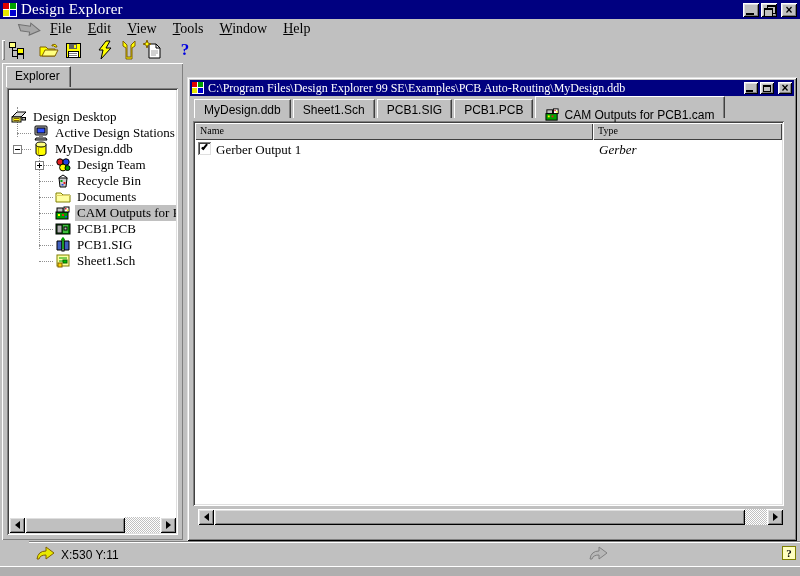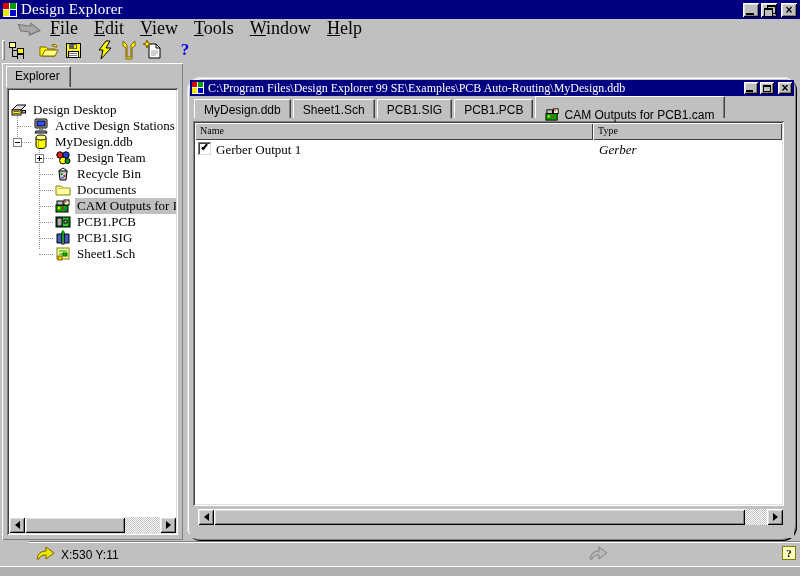--- a/index.html
+++ b/index.html
@@ -30,56 +30,56 @@
   .app-ico .q2{ left:7px; top:0; background:#00a000; }
   .app-ico .q3{ left:0; top:7px; background:#e8e800; }
   .app-ico .q4{ left:7px; top:7px; background:#0000d0; }
   .app-ico.small { width:12px; height:12px; }
   .app-ico.small i { width:5px; height:5px; }
   .app-ico.small .q2{ left:6px; } .app-ico.small .q3{ top:6px; } .app-ico.small .q4{ left:6px; top:6px; }
 
   
   .menubar { position:absolute; left:0; top:19px; right:0; height:19px; display:flex; align-items:center; }
   .menu-arrow { width:26px; height:14px; margin-left:16px; }
-  .menu-item { display:inline-block; padding:1px 8px; font-size:18px; }
+  .menu-item { display:inline-block; padding:1px 8px; font-size:14px; }
   .menu-item::first-letter { text-decoration:underline; }
 
   
   .toolbar { position:absolute; left:0; top:38px; right:0; height:24px; display:flex; align-items:center; }
   .grip { width:3px; height:20px; margin-left:2px; background:#c0c0c0; box-shadow: inset 1px 1px 0 #fff, inset -1px -1px 0 #808080; }
   .tool-btn { width:24px; height:22px; display:flex; align-items:center; justify-content:center; }
   .tb-gap { margin-left:8px; }
   .help-q { font-weight:bold; font-size:17px; color:#0000e0; }
 
   
   .left-panel { position:absolute; left:2px; top:63px; width:181px; height:477px; background:#c0c0c0; }
   .explorer-tab { position:absolute; left:4px; top:3px; height:21px; padding:2px 10px 0 8px;
       font-family:"Liberation Sans",sans-serif; font-size:12px; background:#c0c0c0;
       border-top:1px solid #fff; border-left:1px solid #fff; border-right:1px solid #404040;
       box-shadow: inset -1px 0 0 #808080; }
   .tree-box { position:absolute; left:5px; top:25px; width:171px; height:447px; padding:2px; }
-  .tree-content { position:relative; width:100%; height:calc(100% - 16px); background:#fff; overflow:hidden; padding-top:12px;text-align:center; }
+  .tree-content { position:relative; width:100%; height:calc(100% - 16px); background:#fff; overflow:hidden; padding-top:19px;text-align:center; }
   .tree-content::before { content:""; position:absolute; left:8px; top:17px; height:30px; border-left:1px dotted #909090; }
   .tree-content::after  { content:""; position:absolute; left:30px; top:53px; height:106px; border-left:1px dotted #909090; }
   .trow { position:relative; display:flex; align-items:center; height:16px; white-space:nowrap; z-index:1; }
   .trow.lv0 { padding-left:2px; }
   .trow.lv1 { padding-left:24px; }
   .trow.lv2 { padding-left:46px; }
   .trow.lv1::before, .trow.lv2::before { content:""; position:absolute; top:8px; width:14px; border-top:1px dotted #909090; }
   .trow.lv1::before { left:8px; } .trow.lv2::before { left:30px; }
   .expand-box { position:absolute; top:4px; width:9px; height:9px; background:#fff; border:1px solid #808080; z-index:2; }
   .trow.lv1 .expand-box { left:4px; } .trow.lv2 .expand-box { left:26px; }
   .expand-box i { position:absolute; left:1px; top:3px; width:5px; height:1px; background:#000; }
   .expand-box.plus b { position:absolute; left:3px; top:1px; width:1px; height:5px; background:#000; }
   .tlabel { margin-left:4px; padding:0 2px; }
   .trow.selected .tlabel { background:#c0c0c0; flex:1; }
   .ticon { flex:none; width:16px; height:16px; }
 
   
-  .doc-window { position:absolute; left:187px; top:77px; width:610px; height:464px; background:#c0c0c0; padding:3px;border-radius:14px; }
+  .doc-window { position:absolute; left:187px; top:77px; width:610px; height:464px; background:#c0c0c0; padding:3px; }
   .doc-titlebar { position:relative; height:16px; background:#000080; color:#fff; display:flex; align-items:center; padding:0 2px; }
   .doc-titlebar .title { margin-left:4px; font-size:12px; white-space:nowrap; overflow:hidden; }
   .doc-titlebar .wbtn { width:14px; height:12px; }
   .doc-titlebar .glyph-min { left:2px; bottom:2px; width:7px; }
   .doc-titlebar .glyph-max { width:8px; height:7px; }
 
   .tab-row { position:relative; height:22px; display:flex; align-items:flex-end; padding-left:4px; }
   .doc-tab { height:19px; padding:1px 9px 0 9px; font-family:"Liberation Sans",sans-serif; font-size:12px;
       background:#c0c0c0; border-top:1px solid #fff; border-left:1px solid #fff; border-right:1px solid #404040;
       box-shadow: inset -1px 0 0 #808080; margin-right:2px; display:flex; align-items:center; gap:4px; }

